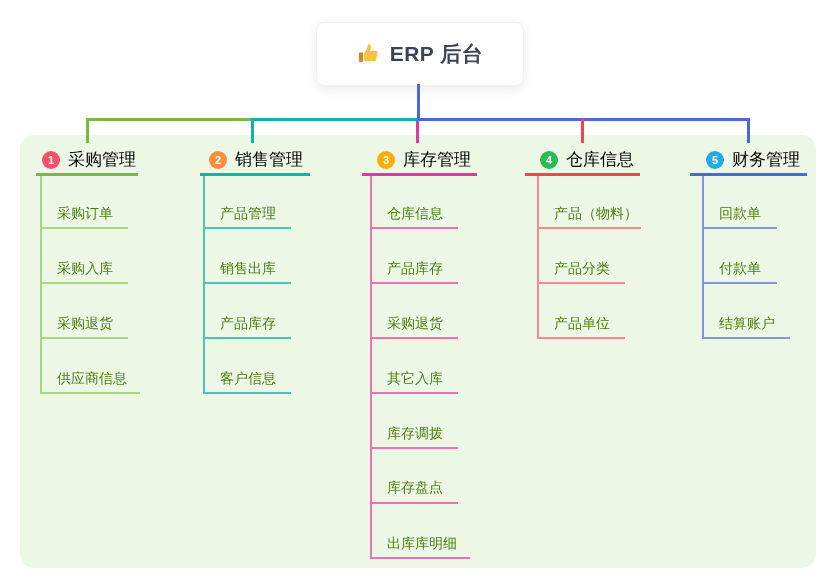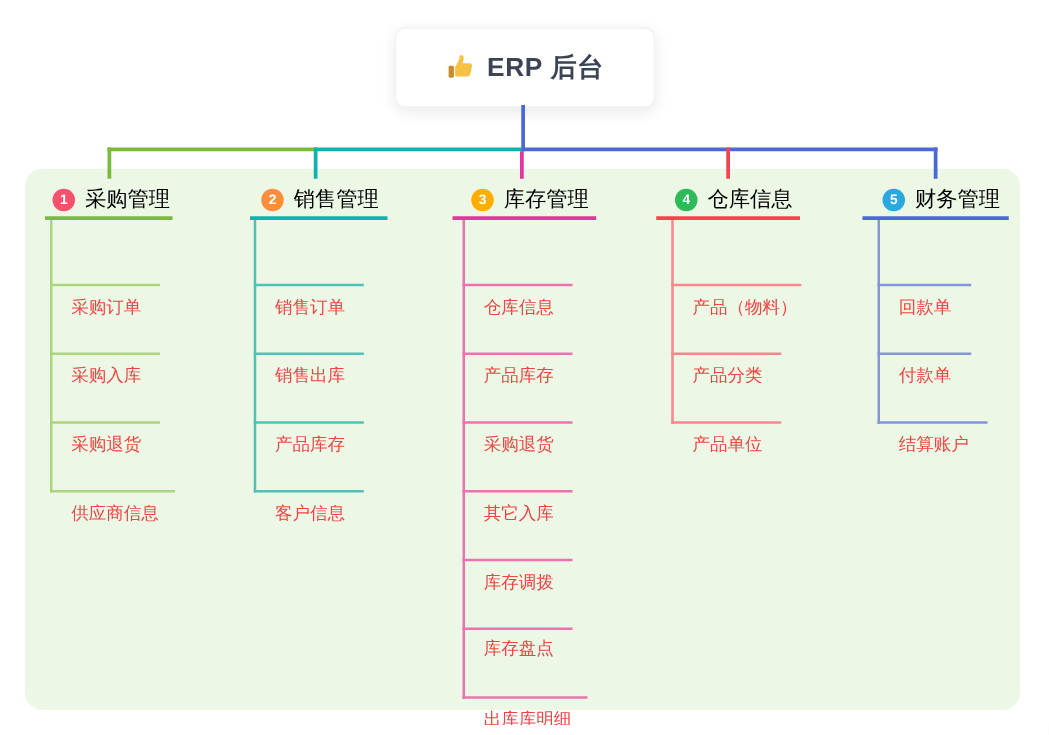--- a/index.html
+++ b/index.html
@@ -6,21 +6,21 @@
   body{font-family:"Liberation Sans","DejaVu Sans",sans-serif;}
   .stage{position:relative;width:839px;height:580px;background:#fff;overflow:hidden;}
   .panel{position:absolute;left:20px;top:135px;width:796px;height:433px;background:#ecf7e5;border-radius:14px;}
   .root{position:absolute;left:316px;top:22px;width:206px;height:62px;background:#fff;border:1px solid #f1f1f1;
         border-radius:8px;box-shadow:0 3px 12px rgba(0,0,0,.09);display:flex;align-items:center;justify-content:center;gap:10px;}
   .root .t{font-size:21px;color:#3b4454;font-weight:600;letter-spacing:.5px;white-space:nowrap;}
   .ln{position:absolute;}
   .badge{position:absolute;top:151px;width:18px;height:18px;border-radius:50%;color:#fff;font-size:11px;font-weight:700;
          display:flex;align-items:center;justify-content:center;}
   .blabel{position:absolute;top:149px;font-size:17px;line-height:22px;color:#000000;font-weight:500;white-space:nowrap;}
-  .cnode{position:absolute;font-size:14px;color:#ef4444;height:20px;line-height:20px;white-space:nowrap;margin-top:32px;}
+  .cnode{position:absolute;font-size:14px;color:#4d7c0f;height:20px;line-height:20px;white-space:nowrap;}
   
   .m1{background:#7cb93f}.m2{background:#12b2ac}.m3{background:#de3a9c}.m4{background:#f4454e}.m5{background:#4b69d4}
   
   .l1{background:#abd57e}.l2{background:#4cc2bb}.l3{background:#ee72b2}.l4{background:#f8888d}.l5{background:#8396dc}
   .trunk{background:#4b69d4}
   .g1{background:#f4516c}.g2{background:#fb8e3c}.g3{background:#feae02}.g4{background:#2eba57}.g5{background:#29a9e1}
 </style>
 </head>
 <body>
 
@@ -58,21 +58,21 @@
   <div class="ln l1" style="left:40px;top:282px;width:88px;height:2px;"></div>
   <div class="cnode" style="left:57px;top:313px;text-align:right;">采购退货</div>
   <div class="ln l1" style="left:40px;top:337px;width:88px;height:2px;"></div>
   <div class="cnode" style="left:57px;top:368px;">供应商信息</div>
   <div class="ln l1" style="left:40px;top:392px;width:100px;height:2px;"></div>
 
   <div class="badge g2" style="left:209px;">2</div>
   <div class="blabel" style="left:235px;">销售管理</div>
   <div class="ln m2" style="left:200px;top:173px;width:110px;height:3px;"></div>
   <div class="ln l2" style="left:203px;top:176px;width:2px;height:218px;"></div>
-  <div class="cnode" style="left:220px;top:203px;">销售订单</div>
+  <div class="cnode" style="left:220px;top:203px;">产品管理</div>
   <div class="ln l2" style="left:203px;top:227px;width:88px;height:2px;"></div>
   <div class="cnode" style="left:220px;top:258px;">销售出库</div>
   <div class="ln l2" style="left:203px;top:282px;width:88px;height:2px;"></div>
   <div class="cnode" style="left:220px;top:313px;">产品库存</div>
   <div class="ln l2" style="left:203px;top:337px;width:88px;height:2px;"></div>
   <div class="cnode" style="left:220px;top:368px;">客户信息</div>
   <div class="ln l2" style="left:203px;top:392px;width:88px;height:2px;"></div>
 
   <div class="badge g3" style="left:377px;">3</div>
   <div class="blabel" style="left:403px;">库存管理</div>

